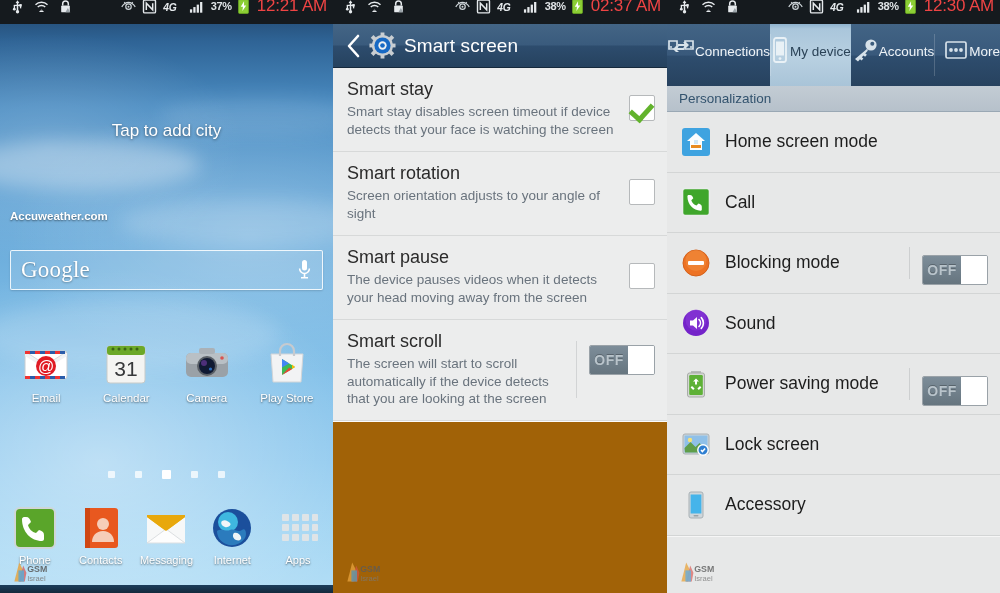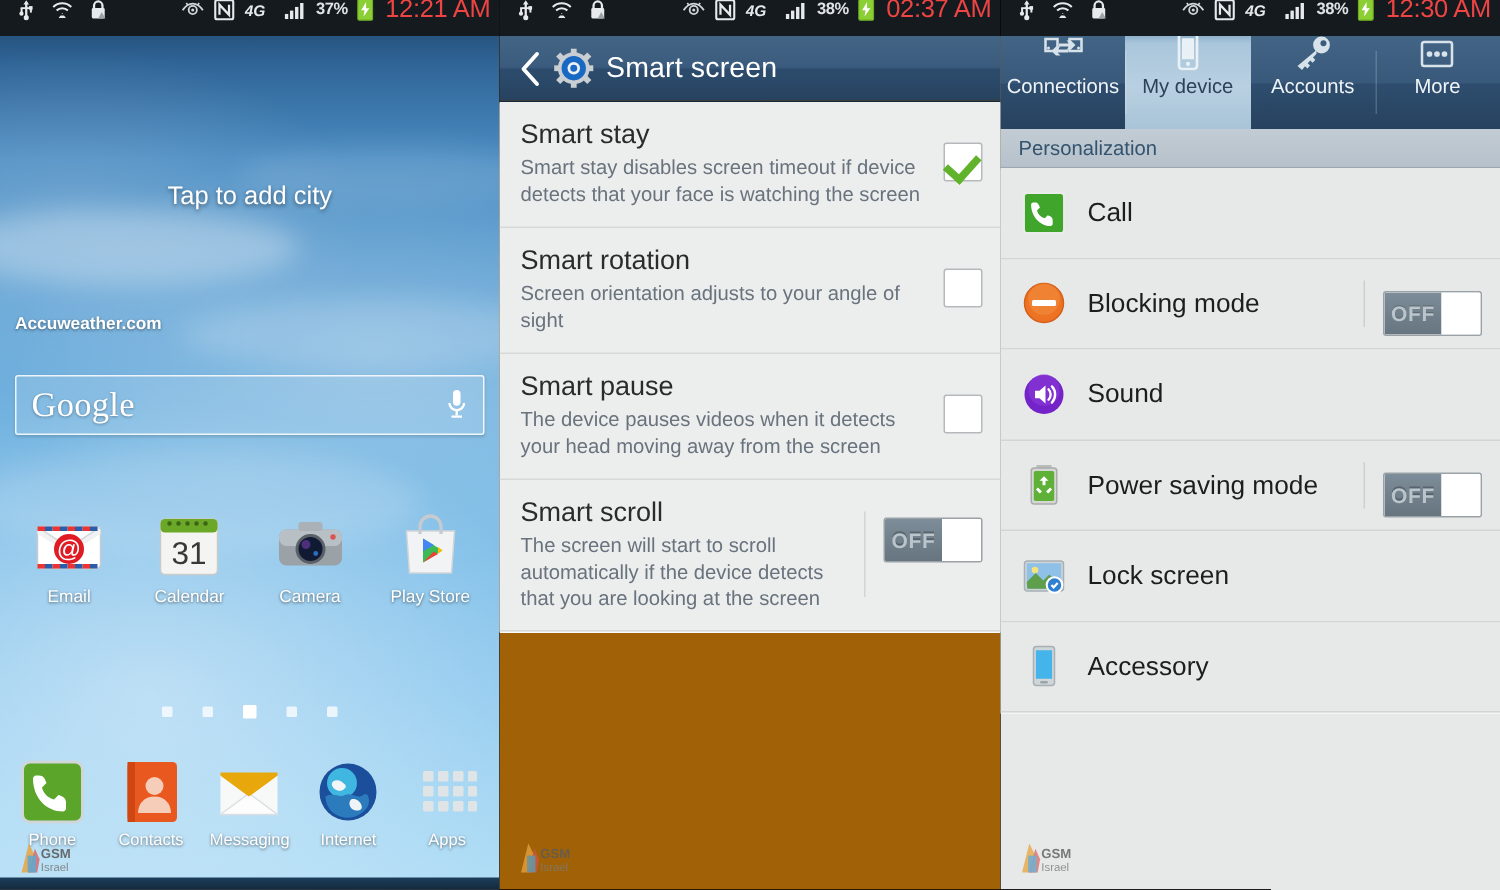--- a/index.html
+++ b/index.html
@@ -128,22 +128,22 @@
   .toggle .kn-w { width:26px; background:#fff; }
   .tog-sep { width:1px; background:#d2d4d5; align-self:stretch; margin:10px 12px 10px 0; }
 
   
   .p3body { position:absolute; top:24px; left:0; right:0; bottom:0; background:#e7e8e8; }
   .tabs {
     height:62px; display:flex;
     background:linear-gradient(180deg,#426485 0%,#39597b 50%,#2e4d6e 52%,#27425f 100%);
   }
   .tab {
-    flex:1; display:flex; flex-direction:column; align-items:center;
-    justify-content:flex-end; padding-bottom:21px; position:relative;
+    flex:1; display:flex; flex-direction:row; align-items:center;
+    justify-content:flex-end; padding-bottom:10px; position:relative;
   }
   .tab + .tab::before {
     content:""; position:absolute; left:0; top:10px; bottom:10px; width:1px;
     background:rgba(255,255,255,.18);
   }
   .tab.active {
     background:linear-gradient(180deg,#8fb2cd 0%,#aac6db 8%,#b8d0e1 55%,#a9c4d8 100%);
   }
   .tab.active + .tab::before { background:transparent; }
   .tab .tic { height:28px; display:flex; align-items:center; }
@@ -673,20 +673,31 @@
                   <circle cx="18" cy="11" r="1.9"></circle>
               </g>
             </svg>
           </div>
           <div class="tlb">More</div>
         </div>
       </div>
 
       <div class="sect">Personalization</div>
 
+      <div class="row3">
+        <div class="ic3">
+          <svg viewBox="0 0 30 30" width="30" height="30">
+            <rect x="1" y="1" width="28" height="28" rx="3" fill="#3fa3e0"></rect>
+            <path d="M15 6l9 8h-3v9H9v-9H6z" fill="#fbfdfe"></path>
+            <rect x="10" y="18" width="10" height="3" fill="#e88a20"></rect>
+            <rect x="13" y="13" width="4" height="4" fill="#cfe6f5"></rect>
+          </svg>
+        </div>
+        <div class="lb3">Home screen mode</div>
+      </div>
 
       <div class="row3">
         <div class="ic3">
           <svg viewBox="0 0 30 30" width="30" height="30">
             <rect x="1.5" y="1.5" width="27" height="27" rx="2.5" fill="#3fa62b" stroke="#e9eceb" stroke-width="1.6"></rect>
             <path d="M9 8c2 0 2.6 1.4 3.3 3.3l-2 2c.7 2.6 2.6 4.5 5.2 5.2l2-2c1.9.7 3.3 1.3 3.3 3.3v2.6c0 .7-.7 1.3-1.3 1.3C12.6 23.7 6.4 17.5 6.4 9.3 6.4 8.7 7 8 7.7 8z" fill="#fff"></path>
           </svg>
         </div>
         <div class="lb3">Call</div>
       </div>

